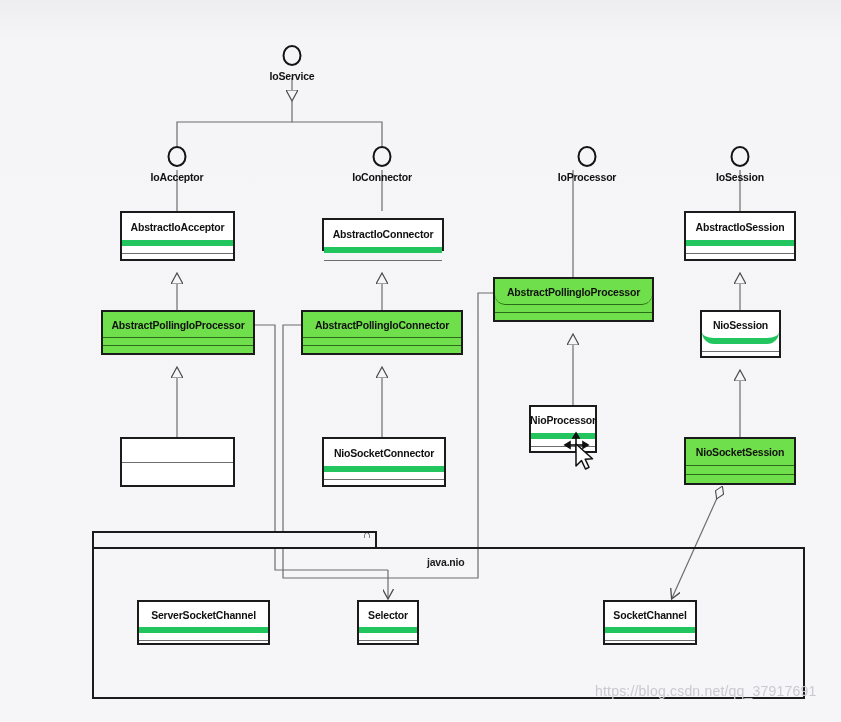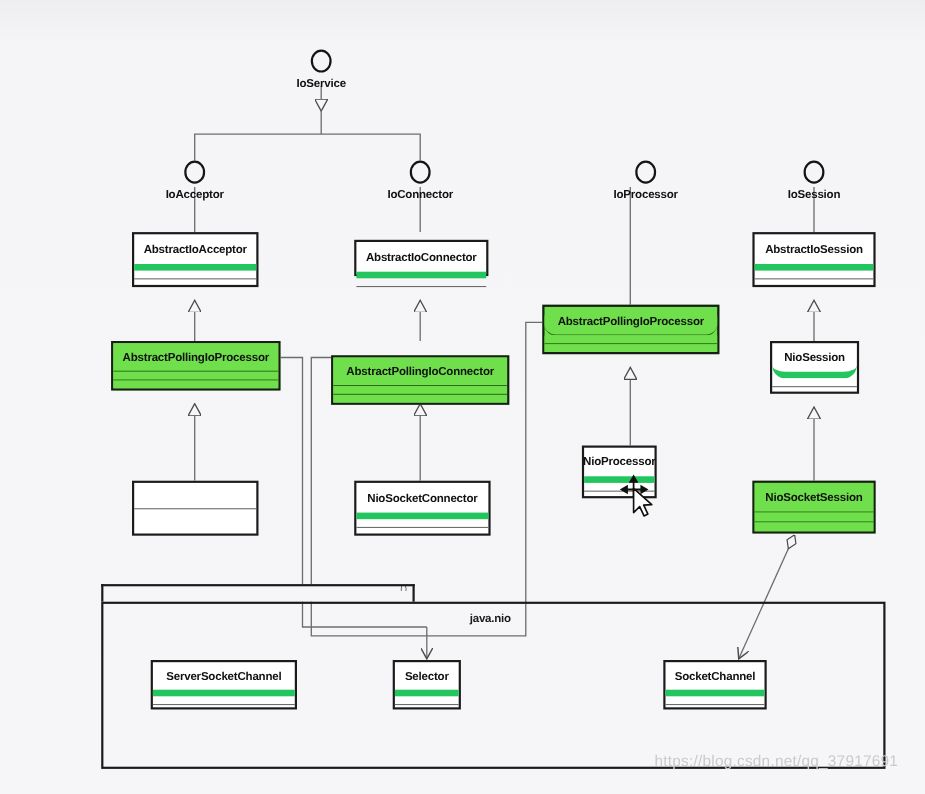--- a/index.html
+++ b/index.html
@@ -237,21 +237,21 @@
     <div class="attrs"></div>
     <div class="ops"></div>
   </div>
 
   <div class="uml-class green" style="left:101px; top:310px; width:154px; height:45px;">
     <div class="name" style="height:25px; font-size:10.5px;">AbstractPollingIoProcessor</div>
     <div class="attrs"></div>
     <div class="ops"></div>
   </div>
 
-  <div class="uml-class green" style="left:301px; top:310px; width:162px; height:45px;margin-top:13px;">
+  <div class="uml-class green" style="left:301px; top:310px; width:162px; height:45px;">
     <div class="name" style="height:25px; font-size:10.5px;">AbstractPollingIoConnector</div>
     <div class="attrs"></div>
     <div class="ops"></div>
   </div>
 
   <div class="uml-class" style="left:700px; top:310px; width:81px; height:48px;">
     <div class="name" style="height:26px; font-size:10.5px;border-radius:12px;">NioSession</div>
     <div class="attrs"></div>
     <div class="ops"></div>
   </div>

